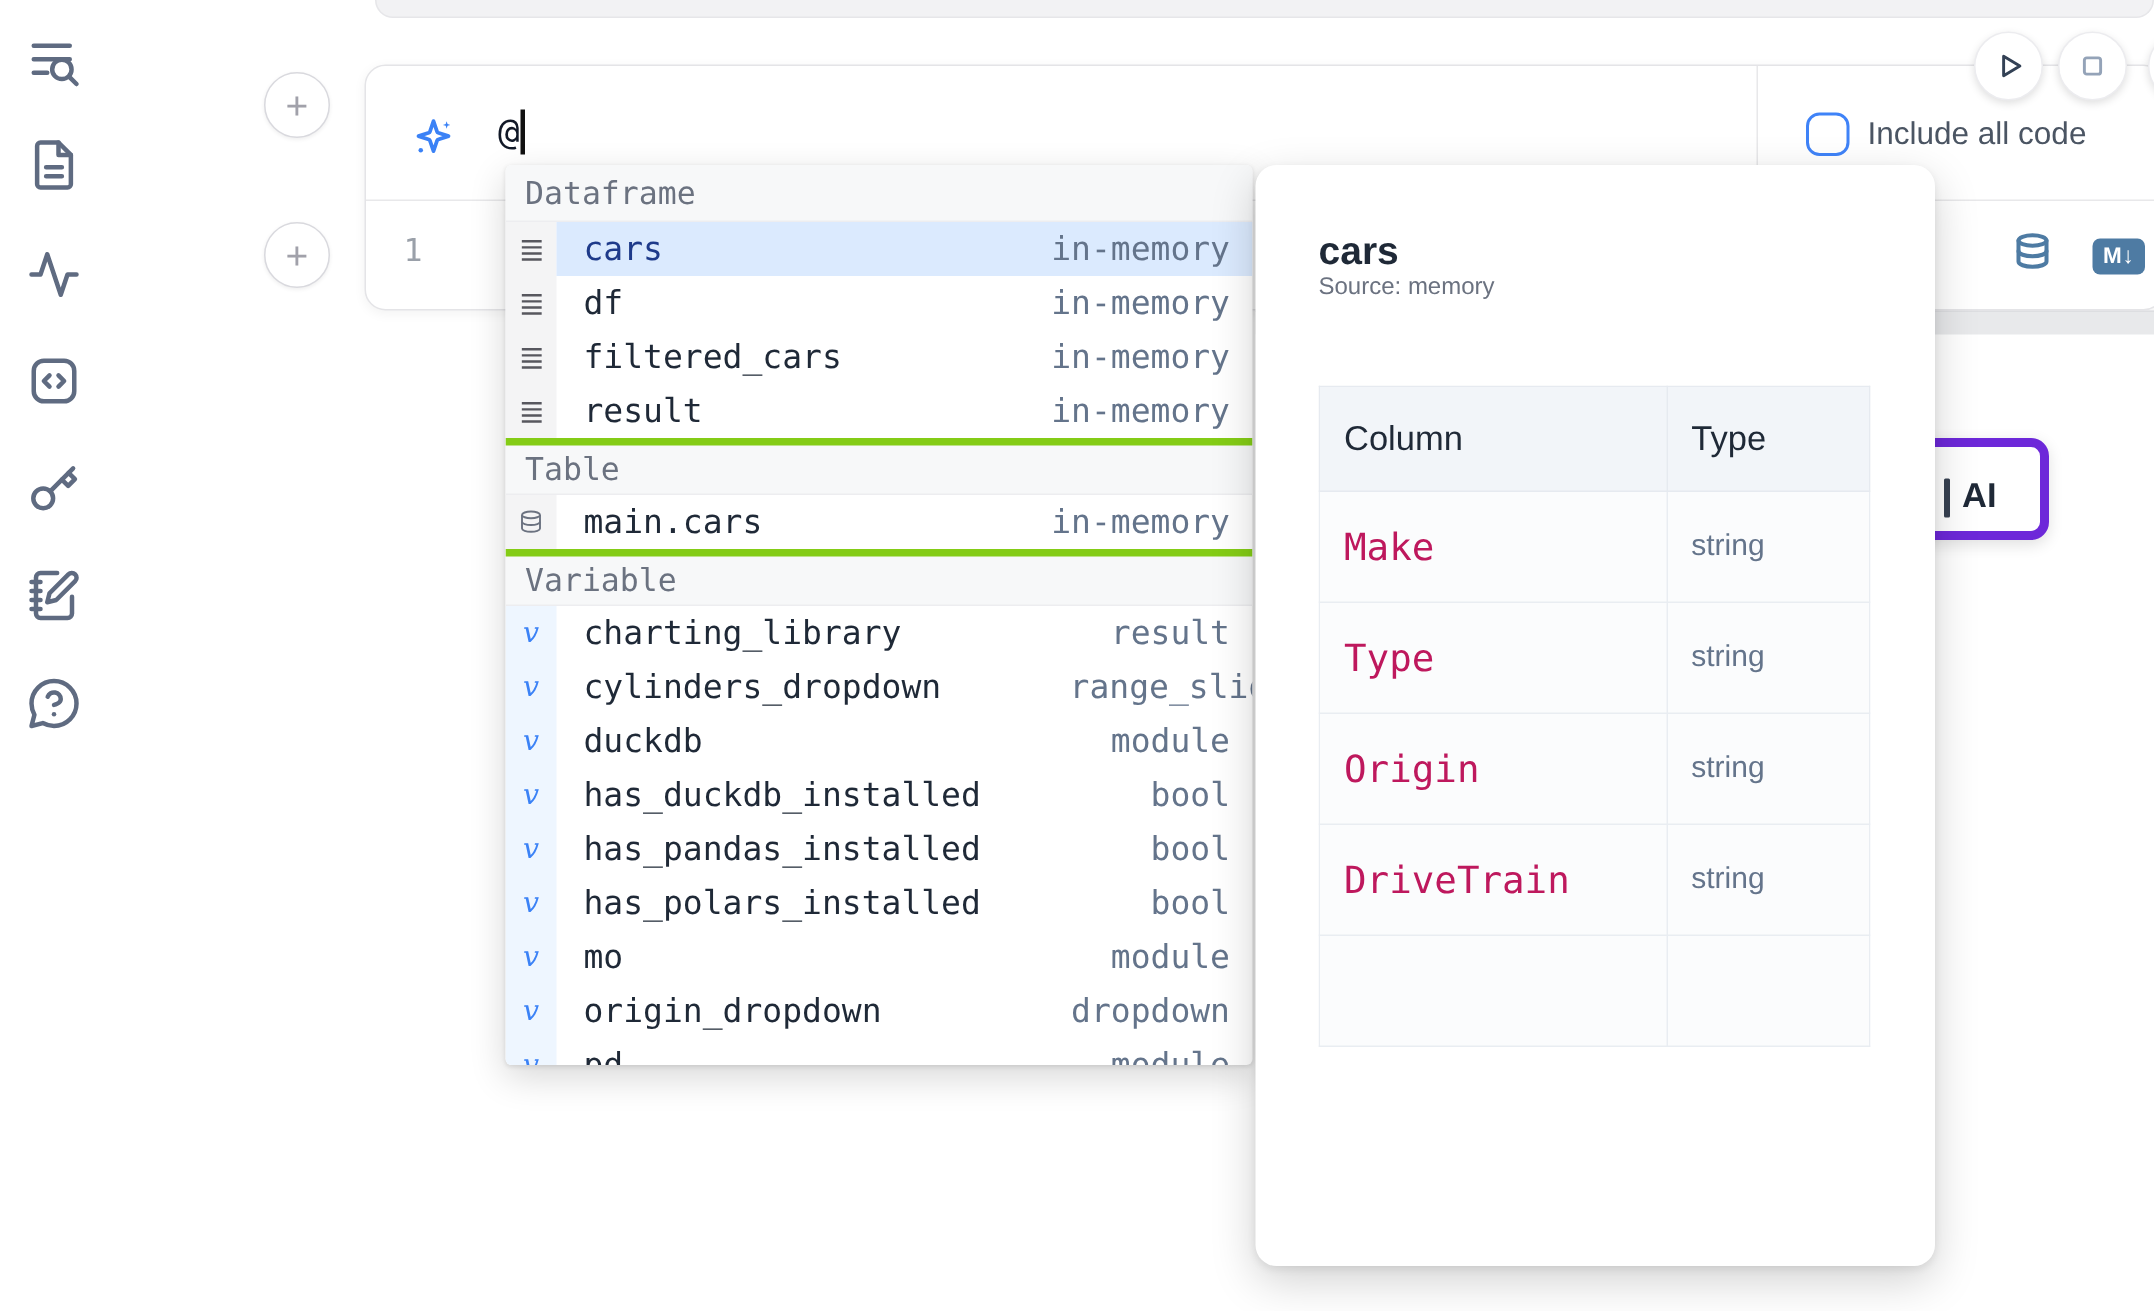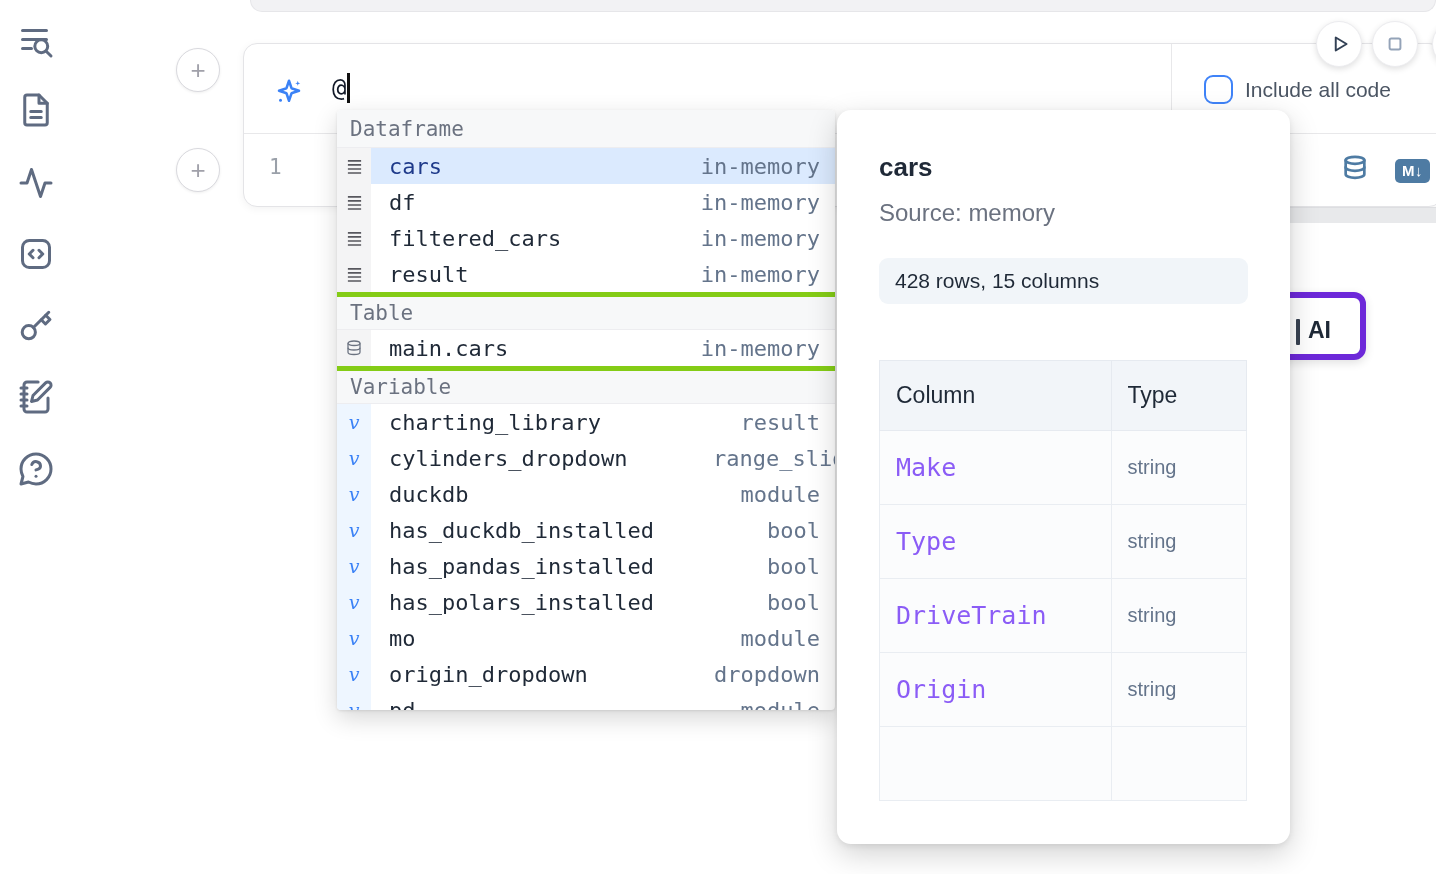--- a/index.html
+++ b/index.html
@@ -88,31 +88,31 @@
   .dd-type.clip { margin-right:-52px; }
   .rows-glyph svg { width:17px; height:17px; stroke:#57575e; stroke-width:1.7; }
   .tbl-glyph svg { width:18px; height:19px; stroke:#6b7280; stroke-width:1.7; fill:none; }
   .vg { font-family:"DejaVu Serif", serif; font-style:italic; color:#3b82f6; font-size:19px; }
 
   
   .popup { position:absolute; left:837px; top:110px; width:453px; height:734px;
     background:#fff; border-radius:14px; box-shadow:0 10px 30px rgba(0,0,0,.18),0 2px 6px rgba(0,0,0,.08);
     z-index:9; padding:42px 42px 0 42px; overflow:hidden; }
   .pv-title { font-size:26px; font-weight:bold; color:#1f2937; }
-  .pv-source { margin-top:16px; font-size:24px; color:#6b7280; }
+  .pv-source { margin-top:0; font-size:16px; color:#6b7280; }
   .pv-pill { margin-top:31px; background:#f1f5f9; border-radius:9px; height:46px;
     display:flex; align-items:center; padding-left:16px; font-size:21px; color:#1f2937; }
   .pv-tablewrap { margin-top:56px; width:368px; height:466px; overflow:hidden; }
   table.pv { border-collapse:collapse; width:368px; }
   table.pv th { background:#f2f5f9; border:1px solid #e6eaf0; height:70px; text-align:left;
     padding-left:16px; font-size:23px; font-weight:normal; color:#1f2937; }
   table.pv td { background:#fbfcfd; border:1px solid #e9edf2; height:74px; padding-left:16px; }
   table.pv .c-col { width:232px; }
   table.pv .c-typ { width:136px; }
-  .cellname { font-family:"DejaVu Sans Mono", monospace; font-size:25px; color:#8b5cf6; }
+  .cellname { font-family:"DejaVu Sans Mono", monospace; font-size:25px; color:#be185d; }
   .celltype { font-size:20px; color:#64748b; }
 
   
   .ai-float { position:absolute; left:1240px; top:292px; width:126px; height:68px;
     background:#fff; border:6px solid #6d28d9; border-radius:12px;
     box-shadow:0 3px 10px rgba(0,0,0,.12); z-index:5; }
   .ai-float .stub { position:absolute; left:50px; top:21px; width:4px; height:26px;
     background:#374151; border-radius:1px; }
   .ai-float .lbl { position:absolute; left:62px; top:19px; font-size:23px; font-weight:bold;
     color:#1f2937; }
@@ -375,42 +375,41 @@
   </div>
 
   <div class="ai-float">
     <span class="stub"></span>
     <span class="lbl">AI</span>
   </div>
 
   <div class="popup">
     <div class="pv-title">cars</div>
     <div class="pv-source">Source: memory</div>
-    <div class="pv-pill">428 rows, 15 columns</div>
     <div class="pv-tablewrap">
       <table class="pv">
         <tbody>
             <tr>
           <th class="c-col">Column</th>
           <th class="c-typ">Type</th>
         </tr>
         <tr>
           <td><span class="cellname">Make</span></td>
           <td><span class="celltype">string</span></td>
         </tr>
         <tr>
           <td><span class="cellname">Type</span></td>
           <td><span class="celltype">string</span></td>
         </tr>
         <tr>
+          <td><span class="cellname">Origin</span></td>
+          <td><span class="celltype">string</span></td>
+        </tr>
+        <tr>
           <td><span class="cellname">DriveTrain</span></td>
-          <td><span class="celltype">string</span></td>
-        </tr>
-        <tr>
-          <td><span class="cellname">Origin</span></td>
           <td><span class="celltype">string</span></td>
         </tr>
         <tr>
           <td><span class="cellname"></span></td>
           <td><span class="celltype"></span></td>
         </tr>
       </tbody>
         </table>
     </div>
   </div>

